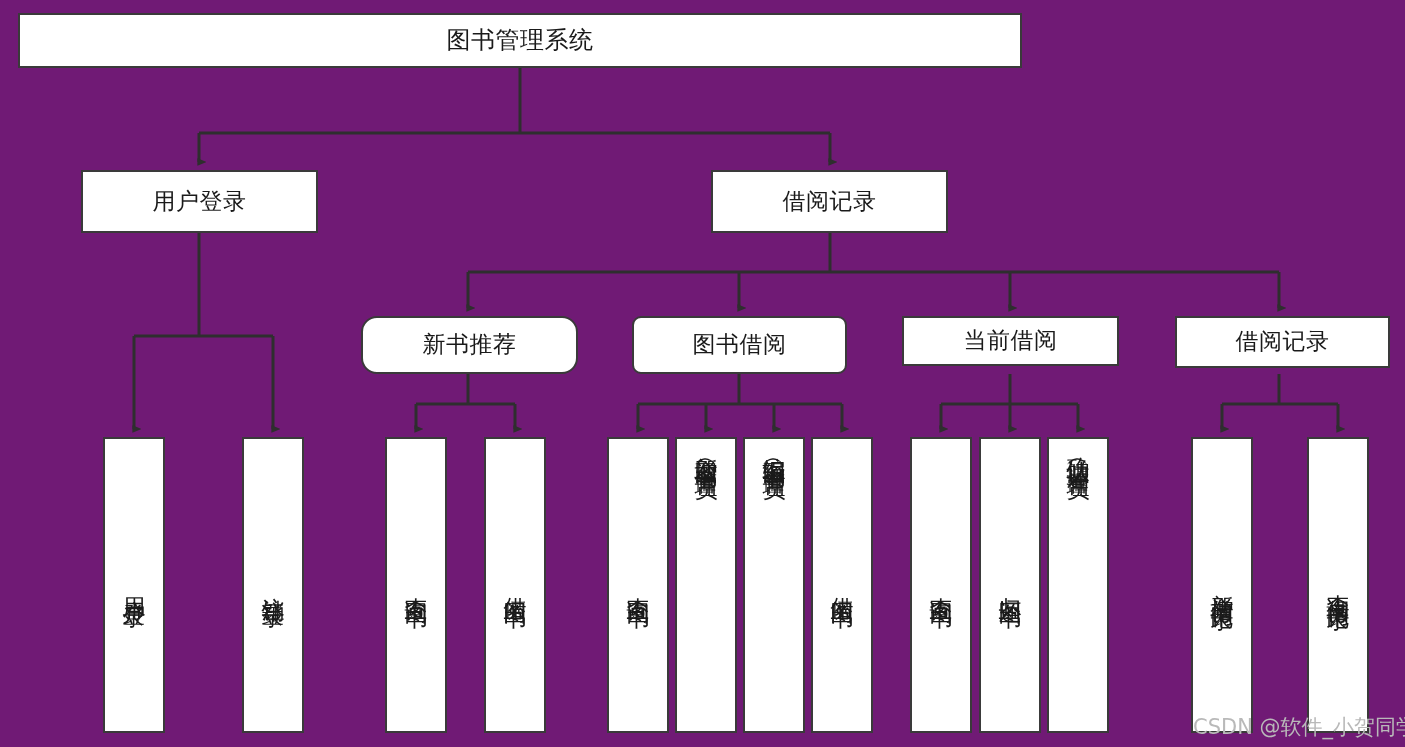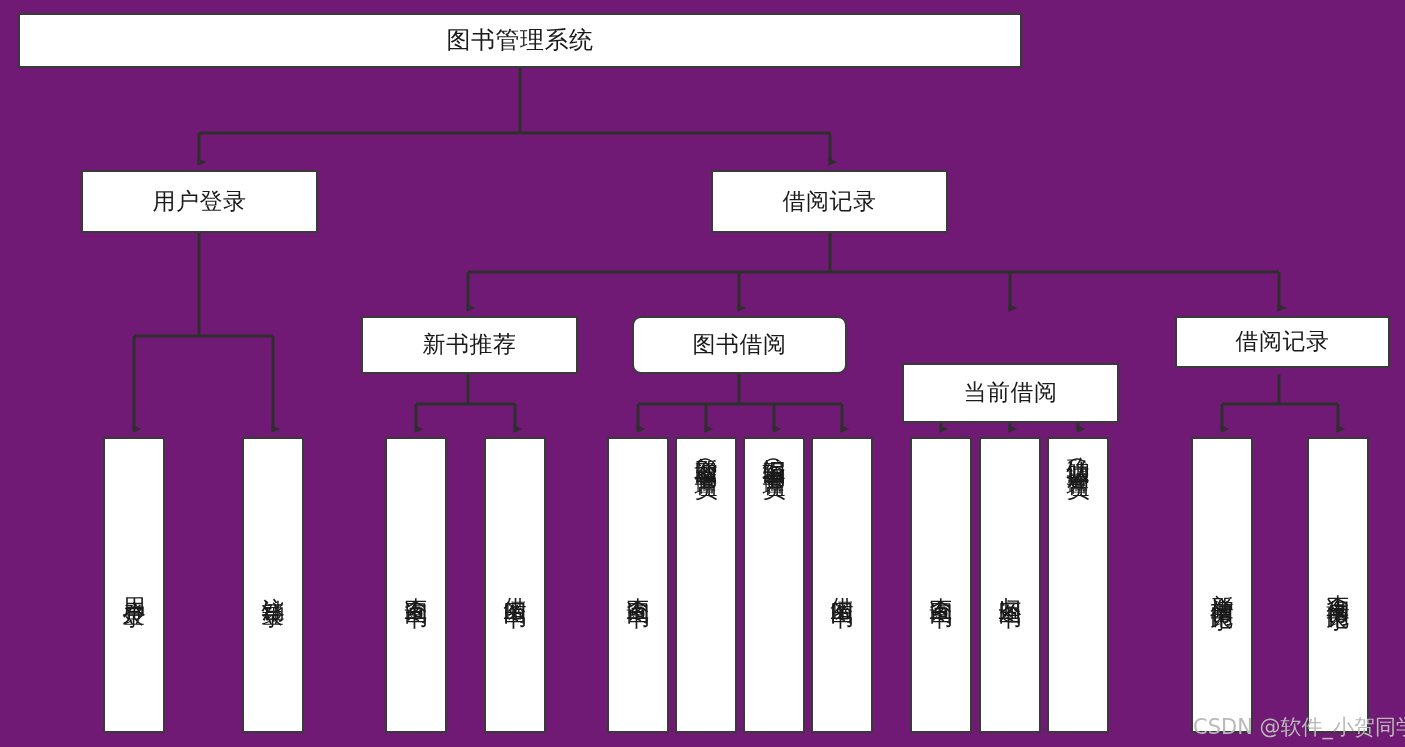--- a/index.html
+++ b/index.html
@@ -126,29 +126,29 @@
   </div>
 
   <div class="node-box" style="left:81px; top:170px; width:237px; height:63px;">
     <span class="node-label-h">用户登录</span>
   </div>
 
   <div class="node-box" style="left:711px; top:170px; width:237px; height:63px;">
     <span class="node-label-h">借阅记录</span>
   </div>
 
-  <div class="node-box" style="left:361px; top:316px; width:217px; height:58px;">
+  <div class="node-box" style="left:361px; top:316px; width:217px; height:58px;border-radius:16px;">
     <span class="node-label-h">新书推荐</span>
   </div>
 
   <div class="node-box" style="left:632px; top:316px; width:215px; height:58px;border-radius:9px;">
     <span class="node-label-h">图书借阅</span>
   </div>
 
-  <div class="node-box" style="left:902px; top:316px; width:217px; height:60px;margin-top:47px;">
+  <div class="node-box" style="left:902px; top:316px; width:217px; height:50px;">
     <span class="node-label-h">当前借阅</span>
   </div>
 
   <div class="node-box" style="left:1175px; top:316px; width:215px; height:52px;">
     <span class="node-label-h">借阅记录</span>
   </div>
 
   <div class="node-box" style="left:103px; top:437px; width:62px; height:296px; align-items:center;">
     <span class="node-label-v">用户登录</span>
   </div>

